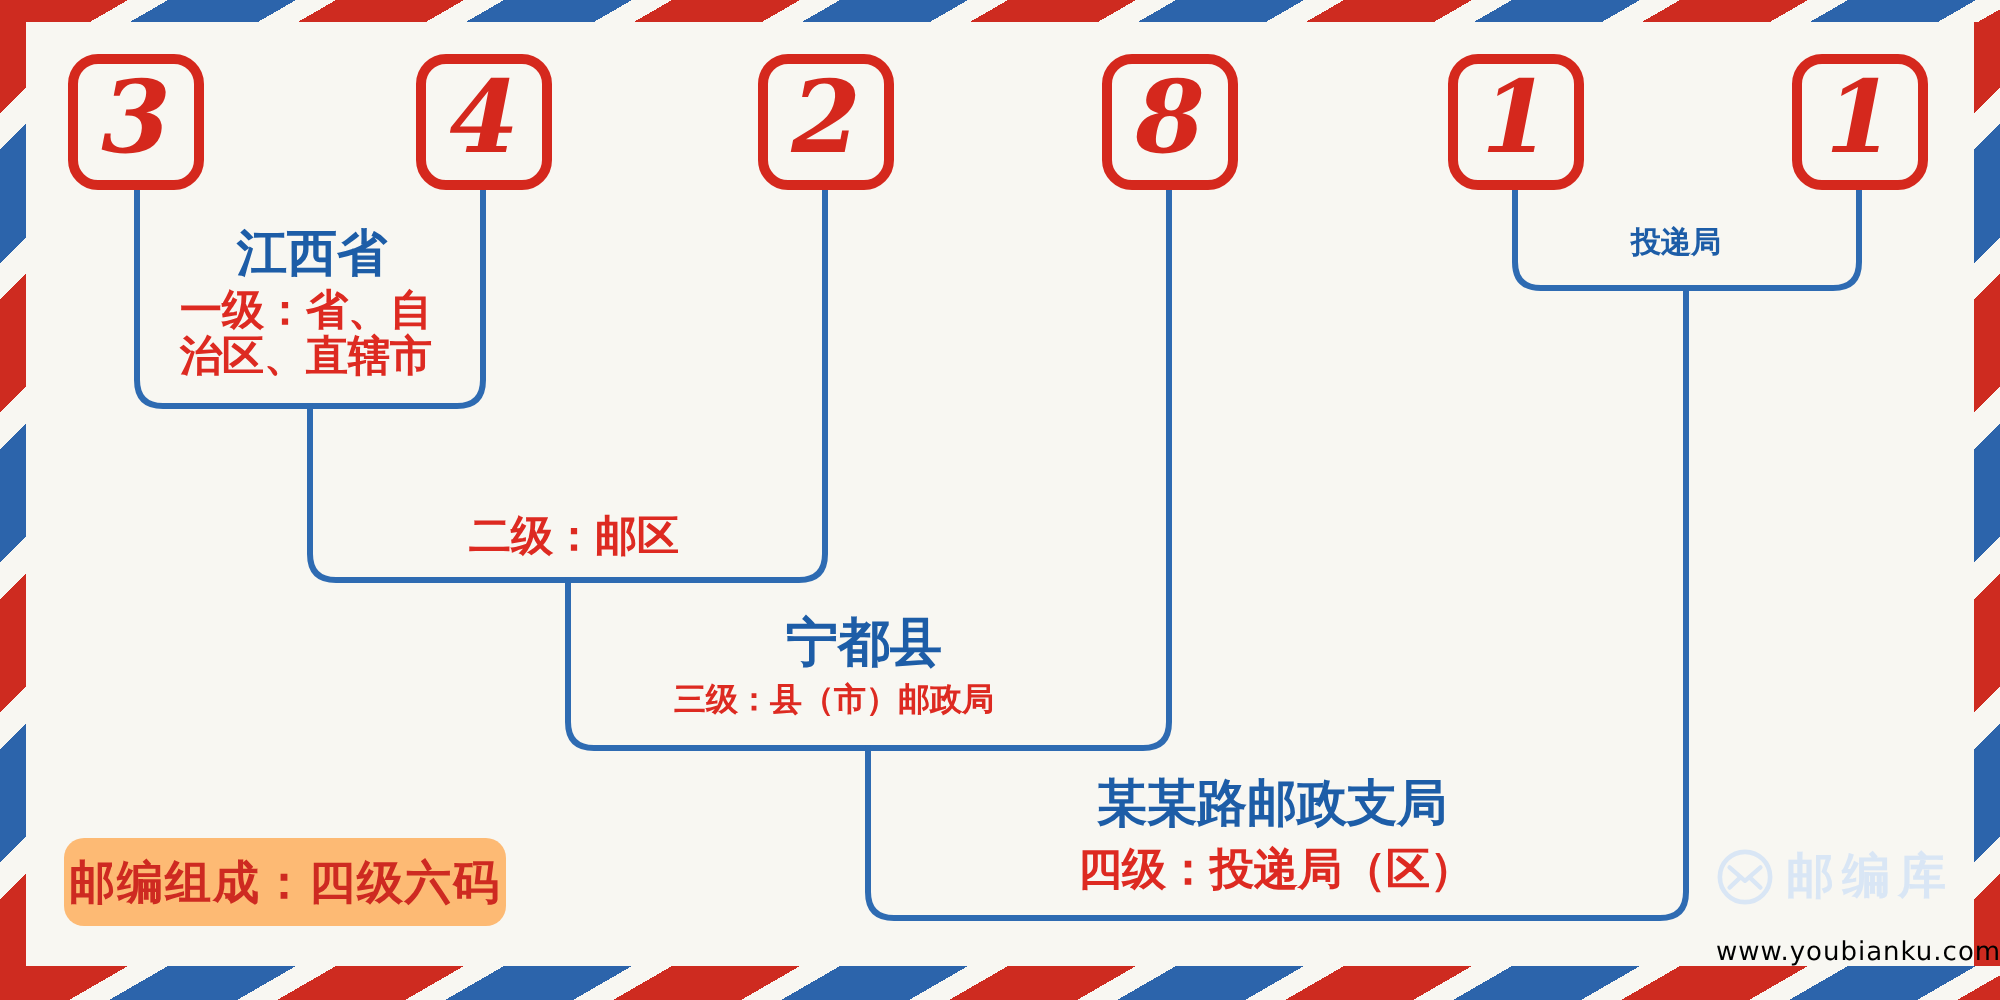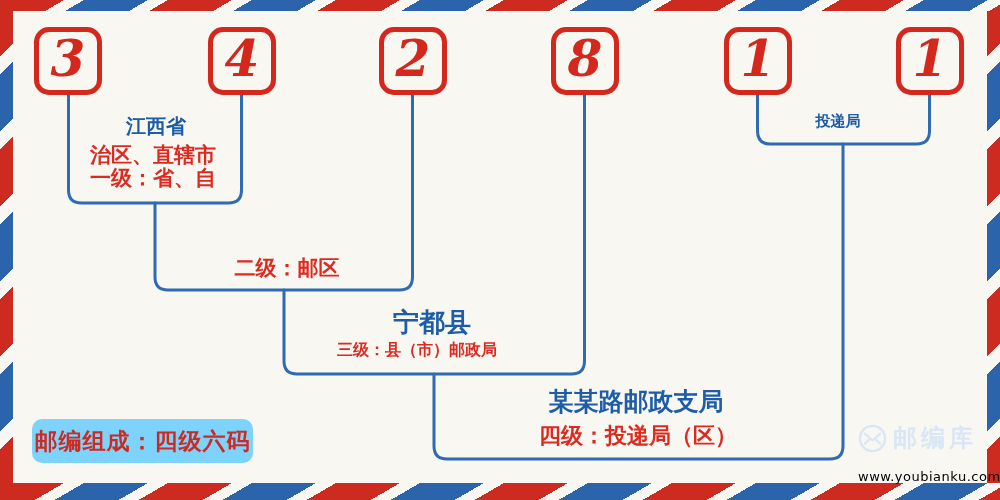--- a/index.html
+++ b/index.html
@@ -42,34 +42,34 @@
   }
   .db1{left:34px} .db2{left:208px} .db3{left:379px} .db4{left:551px} .db5{left:724px} .db6{left:896px}
 
   
   .place, .desc {
     position:absolute; z-index:3; white-space:nowrap; font-weight:bold;
     transform:translateX(-50%); text-align:center;
   }
   .place { color:#1d5da7; }
   .desc  { color:#dd2a21; }
-  .lvl1       { left:156px; top:114px; font-size:20px; line-height:25px; }
+  .lvl1       { left:156px; top:114px; font-size:25px; line-height:25px; }
   .lvl1-desc  { left:153px; top:144px; font-size:21px; line-height:23px; }
   .lvl1-desc span { display:block; }
   .lvl2-desc  { left:287px; top:257px; font-size:21px; line-height:22px; }
   .lvl3       { left:432px; top:309px; font-size:26px; line-height:26px; }
   .lvl3-desc  { left:417px; top:339px; font-size:16px; line-height:22px; }
   .lvl4       { left:636px; top:389px; font-size:25px; line-height:25px; }
   .lvl4-desc  { left:638px; top:425px; font-size:22px; line-height:22px; }
   .lvl5       { left:838px; top:110px; font-size:15px; line-height:23px; }
 
   
   .note {
     position:absolute; z-index:3; left:32px; top:419px; width:221px; height:44px;
-    background:#7dd3fc; border-radius:10px;
+    background:#fdba74; border-radius:10px;
     display:flex; align-items:center; justify-content:center;
   }
   .note span { color:#ce2a21; font-weight:bold; font-size:23px; letter-spacing:1px; }
 
   
   .watermark { position:absolute; z-index:3; left:858px; top:424px; color:#d9e6f5; }
   .wm-row { display:flex; align-items:center; gap:6px; }
   .wm-icon { width:29px; height:29px; color:#d9e6f5; }
   .wm-title { font-size:24px; font-weight:bold; letter-spacing:4px; line-height:25px; }
   .wm-url { font-size:13px; margin-top:16px; color:#000000; letter-spacing:0.5px; }
@@ -106,22 +106,22 @@
   </div>
   <div class="digit-box db5">
     <span class="digit">1</span>
   </div>
   <div class="digit-box db6">
     <span class="digit">1</span>
   </div>
 
   <div class="place lvl1">江西省</div>
   <div class="desc lvl1-desc">
+    <span>一级：省、自</span>
     <span>治区、直辖市</span>
-    <span>一级：省、自</span>
   </div>
 
   <div class="desc lvl2-desc">二级：邮区</div>
 
   <div class="place lvl3">宁都县</div>
   <div class="desc lvl3-desc">三级：县（市）邮政局</div>
 
   <div class="place lvl4">某某路邮政支局</div>
   <div class="desc lvl4-desc">四级：投递局（区）</div>
 

